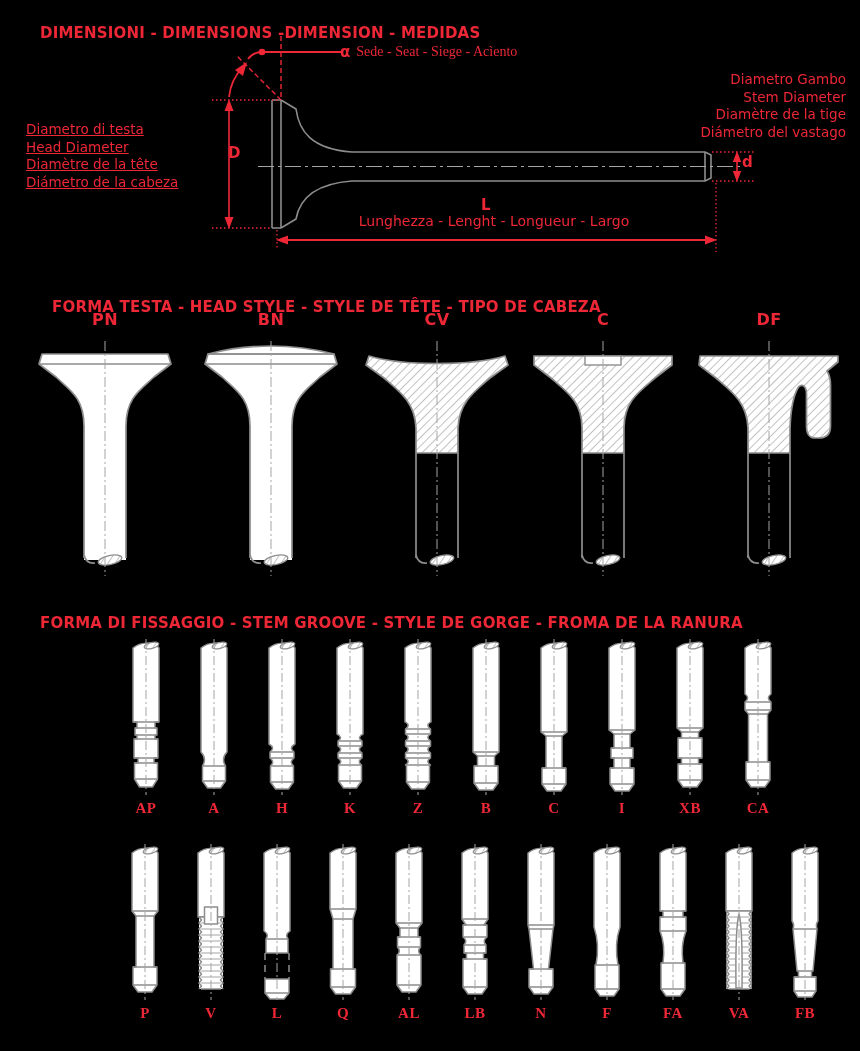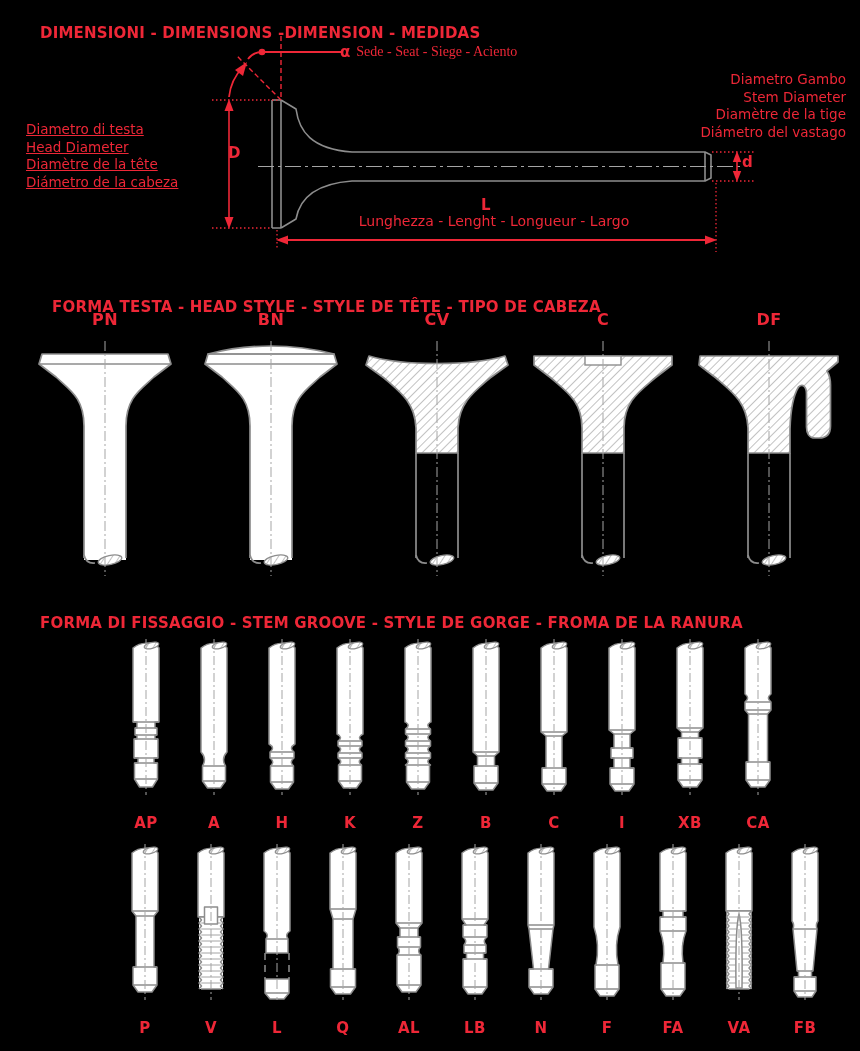--- a/index.html
+++ b/index.html
@@ -24,21 +24,21 @@
   #length-label{left:314px;top:213px;width:360px;text-align:center;}
   .head-row{position:absolute;left:30px;top:310px;display:flex;gap:16px;}
   .head-fig{width:150px;text-align:center;}
   .head-label{color:var(--accent);font-weight:bold;font-size:16px;height:24px;letter-spacing:.5px;}
   .stem-row{position:absolute;display:flex;}
   #stem-row-1{left:112px;top:636px;}
   #stem-row-2{left:112px;top:841px;}
   .stem-fig{text-align:center;}
   #stem-row-1 .stem-fig{width:68px;}
   #stem-row-2 .stem-fig{width:66px;}
-  .stem-label{color:var(--accent);font-weight:bold;font-size:15px;margin-top:16px;letter-spacing:.5px;}
+  .stem-label{color:var(--accent);font-weight:bold;font-size:15px;margin-top:2px;letter-spacing:.5px;font-family:Liberation Serif, serif;}
   svg{display:block;margin:0 auto;}
 </style>
 </head>
 <body>
 
 <div class="page">
 
   <svg width="0" height="0" style="position:absolute">
     <defs>
       <pattern id="h45" width="6" height="6" patternUnits="userSpaceOnUse" patternTransform="rotate(45)">

